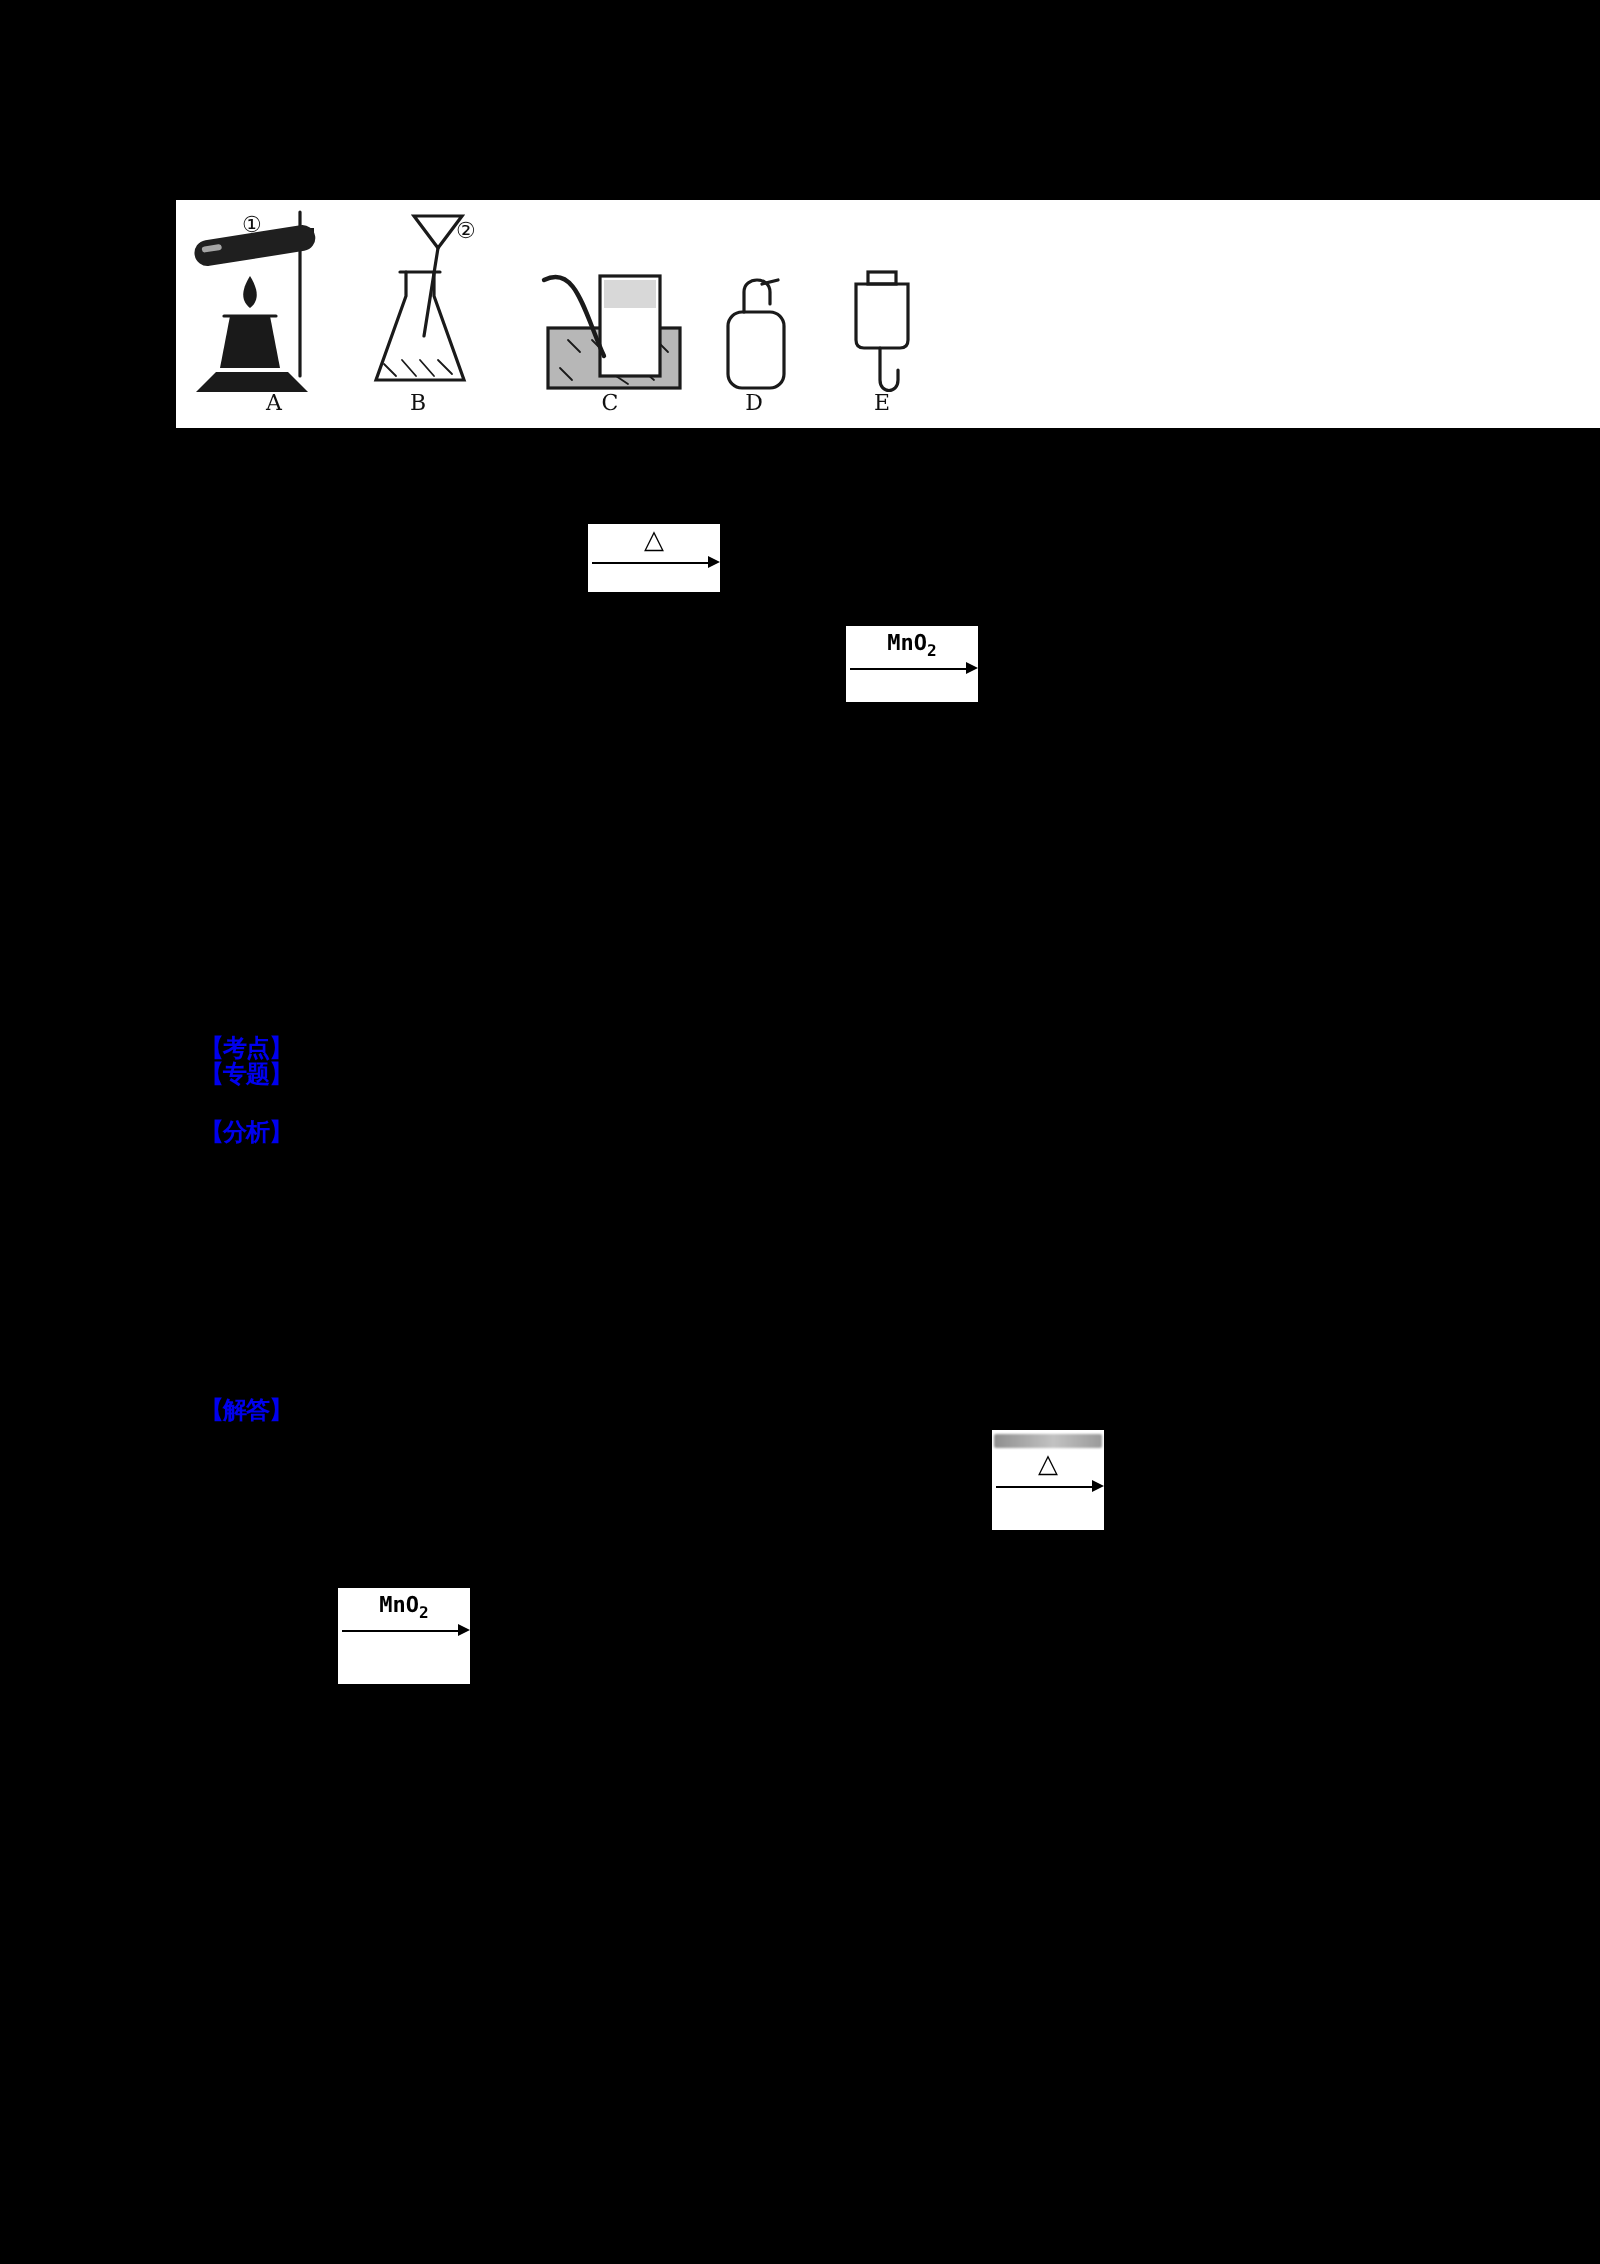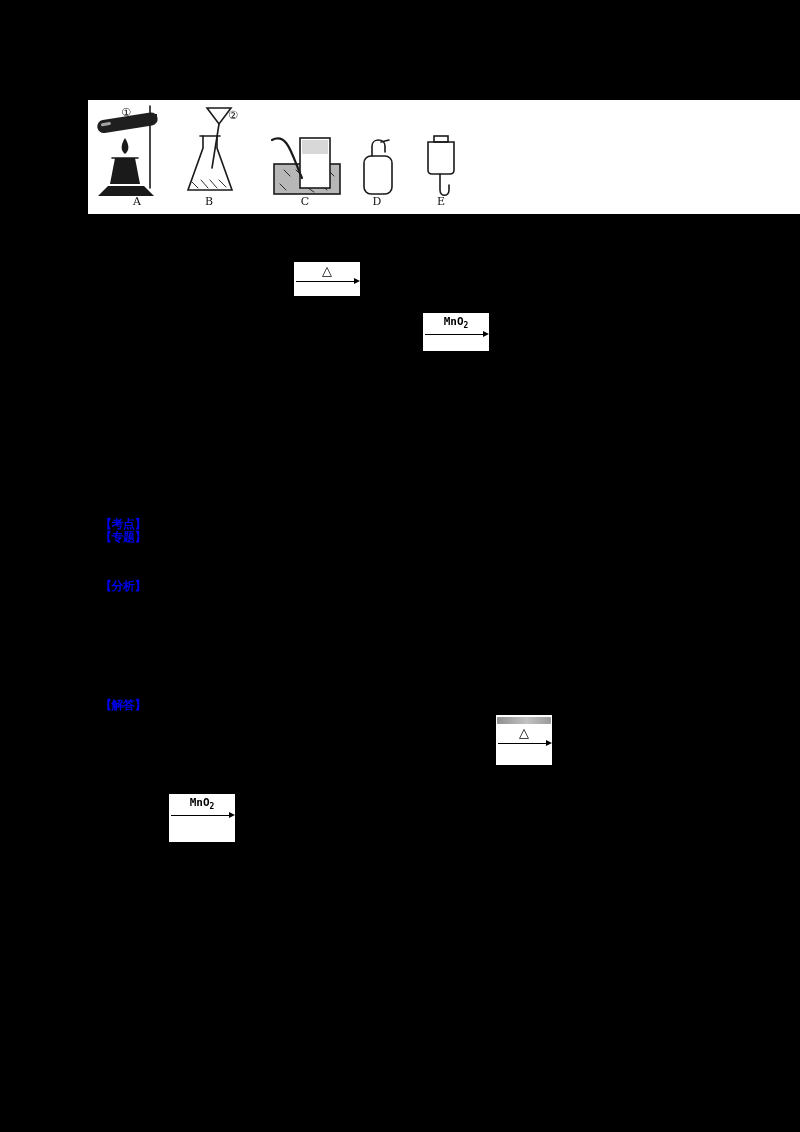--- a/index.html
+++ b/index.html
@@ -133,21 +133,21 @@
     <span class="arrow"></span>
   </div>
 
   <div class="eqbox" style="left:423px; top:313px; width:66px; height:38px;">
     <span class="cond-mno"><span>MnO</span><sub>2</sub></span>
     <span class="arrow"></span>
   </div>
 
   <div class="tag" style="top:519px;">【考点】</div>
   <div class="tag" style="top:532px;">【专题】</div>
-  <div class="tag" style="top:581px;">【分析】</div>
+  <div class="tag" style="top:561px;">【分析】</div>
   <div class="tag" style="top:700px;">【解答】</div>
 
   <div class="eqbox" style="left:496px; top:715px; width:56px; height:50px;">
     <span class="smudge"></span>
     <span class="cond-delta">△</span>
     <span class="arrow"></span>
   </div>
 
   <div class="eqbox" style="left:169px; top:794px; width:66px; height:48px;">
     <span class="cond-mno"><span>MnO</span><sub>2</sub></span>

